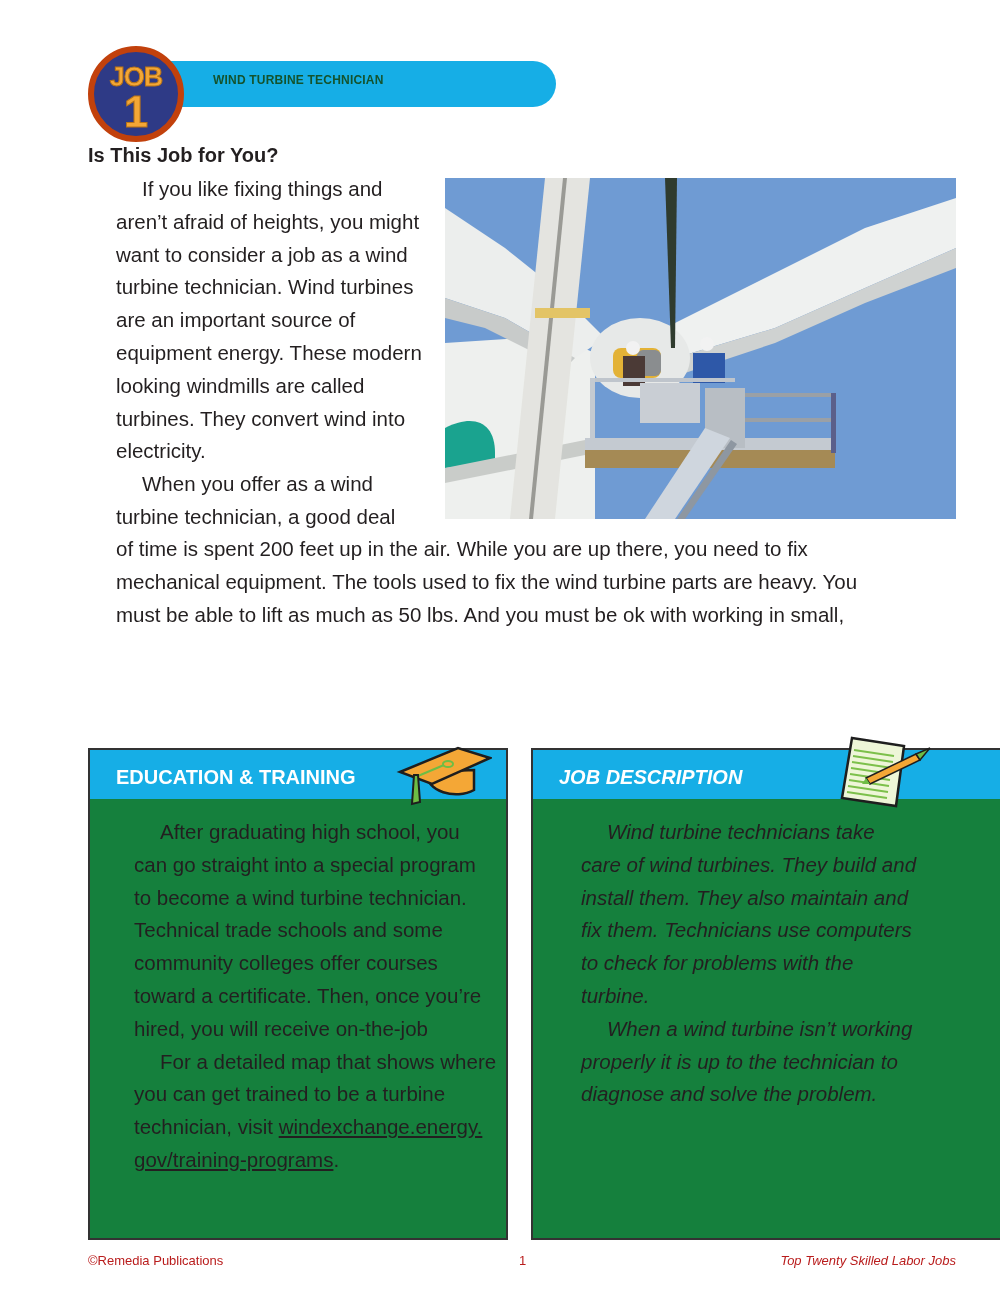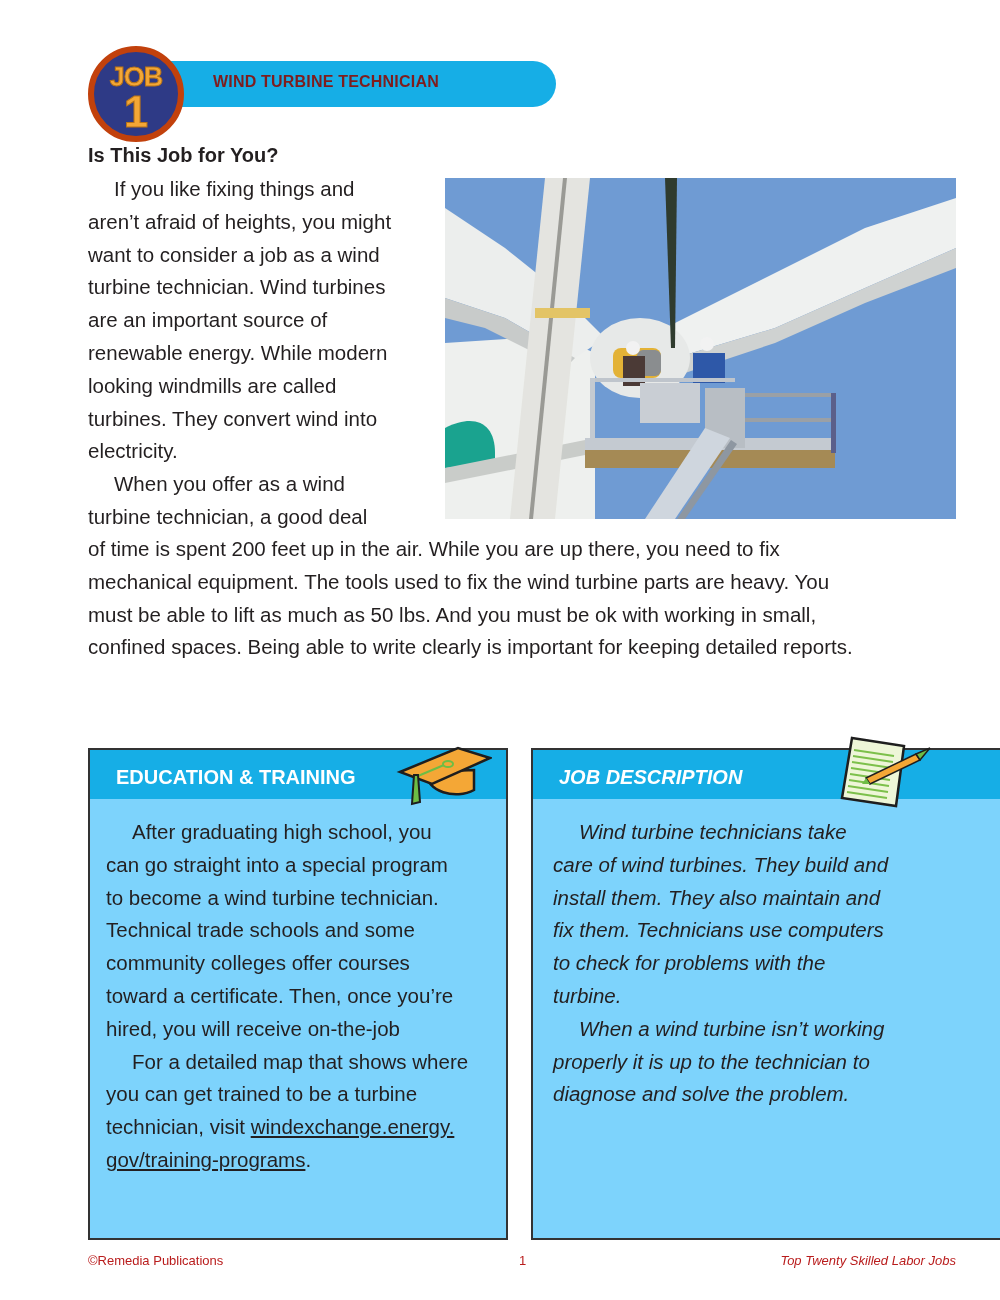--- a/index.html
+++ b/index.html
@@ -2,43 +2,43 @@
 <html><head>
   <meta charset="utf-8">
   <style>
     html, body { margin:0; padding:0; background:#fff; }
     body { width:1000px; height:1300px; position:relative; overflow:hidden;
            font-family:"Liberation Sans", sans-serif; color:#231f20; }
 
     
     .banner { position:absolute; left:150px; top:61px; width:406px; height:46px;
               background:#16aee6; border-radius:0 23px 23px 0; }
-    .banner-title { position:absolute; left:63px; top:12px; font-size:16px; font-weight:bold;
-              color:#7f1d1d; letter-spacing:0.2px; white-space:nowrap; }
+    .banner-title { position:absolute; left:63px; top:12px; font-size:12px; font-weight:bold;
+              color:#14532d; letter-spacing:0.2px; white-space:nowrap; }
     .badge { position:absolute; left:88px; top:46px; width:96px; height:96px; border-radius:50%;
              background:#2e3a86; border:6px solid #c2410c; box-sizing:border-box; text-align:center; }
     .badge-job { position:absolute; left:0; right:0; top:12px; font-size:27px; font-weight:bold;
                  color:#f4a736; line-height:27px; letter-spacing:-1px;
                  -webkit-text-stroke:1px #b87418; }
     .badge-num { position:absolute; left:0; right:0; top:36px; font-size:44px; font-weight:bold;
                  color:#f4a736; line-height:48px; -webkit-text-stroke:1px #b87418; }
 
     
     .intro-heading { position:absolute; left:88px; top:144px; font-size:20px; font-weight:bold; }
     .intro-col { position:absolute; left:88px; top:173px; width:350px; font-size:20.5px; line-height:32.8px; }
     .intro-full { position:absolute; left:88px; top:533px; width:880px; font-size:20.5px; line-height:32.8px; }
-    .line { display:block; white-space:nowrap; }
+    .line { display:block; white-space:nowrap;margin-left:28px; }
     .indent { padding-left:26px; }
 
     
     .photo { position:absolute; left:445px; top:178px; width:511px; height:341px; overflow:hidden;
              background:#6f9bd3; }
 
     
-    .box { position:absolute; top:748px; height:492px; border:2px solid #333; box-sizing:border-box; background:#7dd3fc; }
+    .box { position:absolute; top:748px; height:492px; border:2px solid #333; box-sizing:border-box; background:#15803d; }
     .box-left { left:88px; width:420px; }
     .box-right { left:531px; width:475px;font-style:italic; }
     .box-header { position:absolute; left:0; right:0; top:0; height:49px; background:#16aee6; }
     .box-title { position:absolute; left:26px; top:16px; font-size:20px; font-weight:bold; color:#fff; white-space:nowrap; }
     .box-body { position:absolute; left:16px; top:66px; font-size:20.5px; line-height:32.8px; }
     .link { text-decoration:underline; color:#231f20; cursor:pointer; }
 
     .icon-abs { position:absolute; }
 
     
@@ -58,32 +58,31 @@
   <div class="badge-num">1</div>
 </div>
 
 <div class="intro-heading">Is This Job for You?</div>
 <div class="intro-col">
   <span class="line indent">If you like fixing things and</span>
   <span class="line">aren’t afraid of heights, you might</span>
   <span class="line">want to consider a job as a wind</span>
   <span class="line">turbine technician. Wind turbines</span>
   <span class="line">are an important source of</span>
-  <span class="line">renewable energy. While modern</span>
+  <span class="line">equipment energy. These modern</span>
   <span class="line">looking windmills are called</span>
   <span class="line">turbines. They convert wind into</span>
   <span class="line">electricity.</span>
   <span class="line indent">When you offer as a wind</span>
   <span class="line">turbine technician, a good deal</span>
 </div>
 <div class="intro-full">
   <span class="line">of time is spent 200 feet up in the air. While you are up there, you need to fix</span>
   <span class="line">mechanical equipment. The tools used to fix the wind turbine parts are heavy. You</span>
   <span class="line">must be able to lift as much as 50 lbs. And you must be ok with working in small,</span>
-  <span class="line">confined spaces. Being able to write clearly is important for keeping detailed reports.</span>
 </div>
 
 <div class="photo">
   <svg width="511" height="341" viewBox="0 0 511 341" xmlns="http://www.w3.org/2000/svg">
     <rect width="511" height="341" fill="#6f9bd3"></rect>
 
     <path d="M0 165 L110 158 L150 175 L150 341 L0 341 Z" fill="#eef0ee"></path>
     <path d="M0 250 C30 235 50 245 50 275 L50 285 L0 290 Z" fill="#1aa38f"></path>
     <path d="M0 290 L150 260 L150 275 L0 305 Z" fill="#c9ccc9"></path>
 

